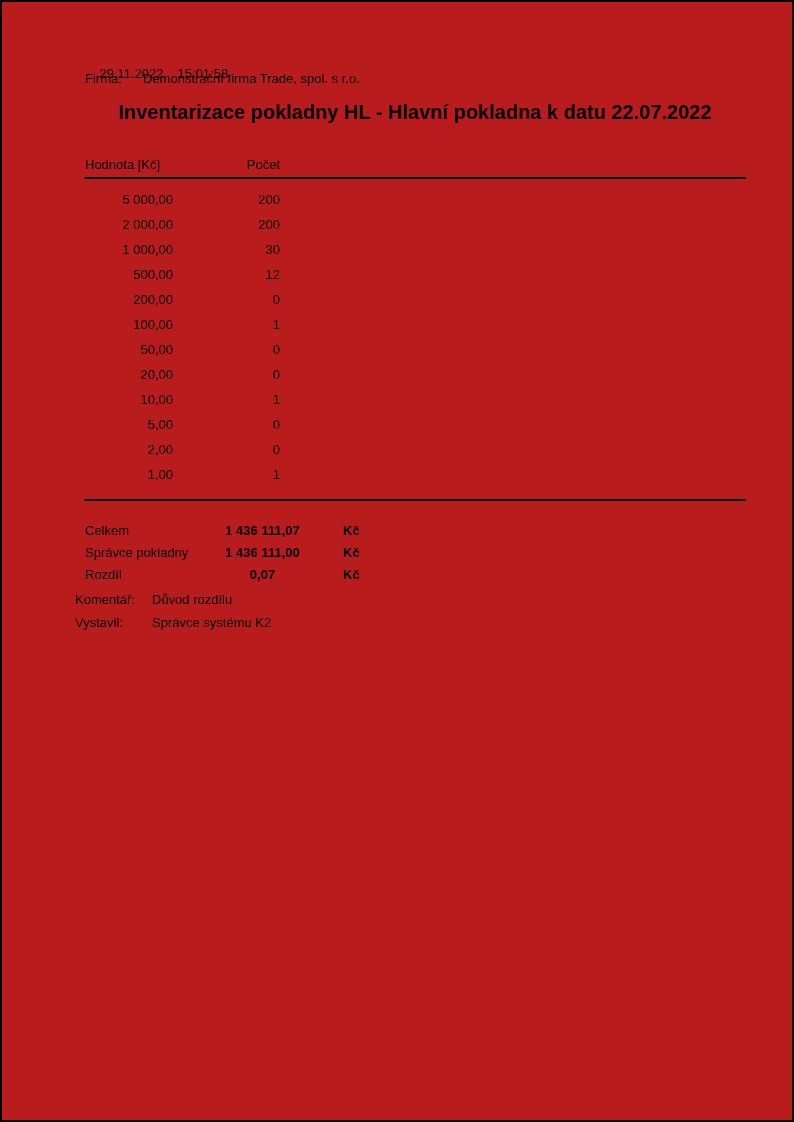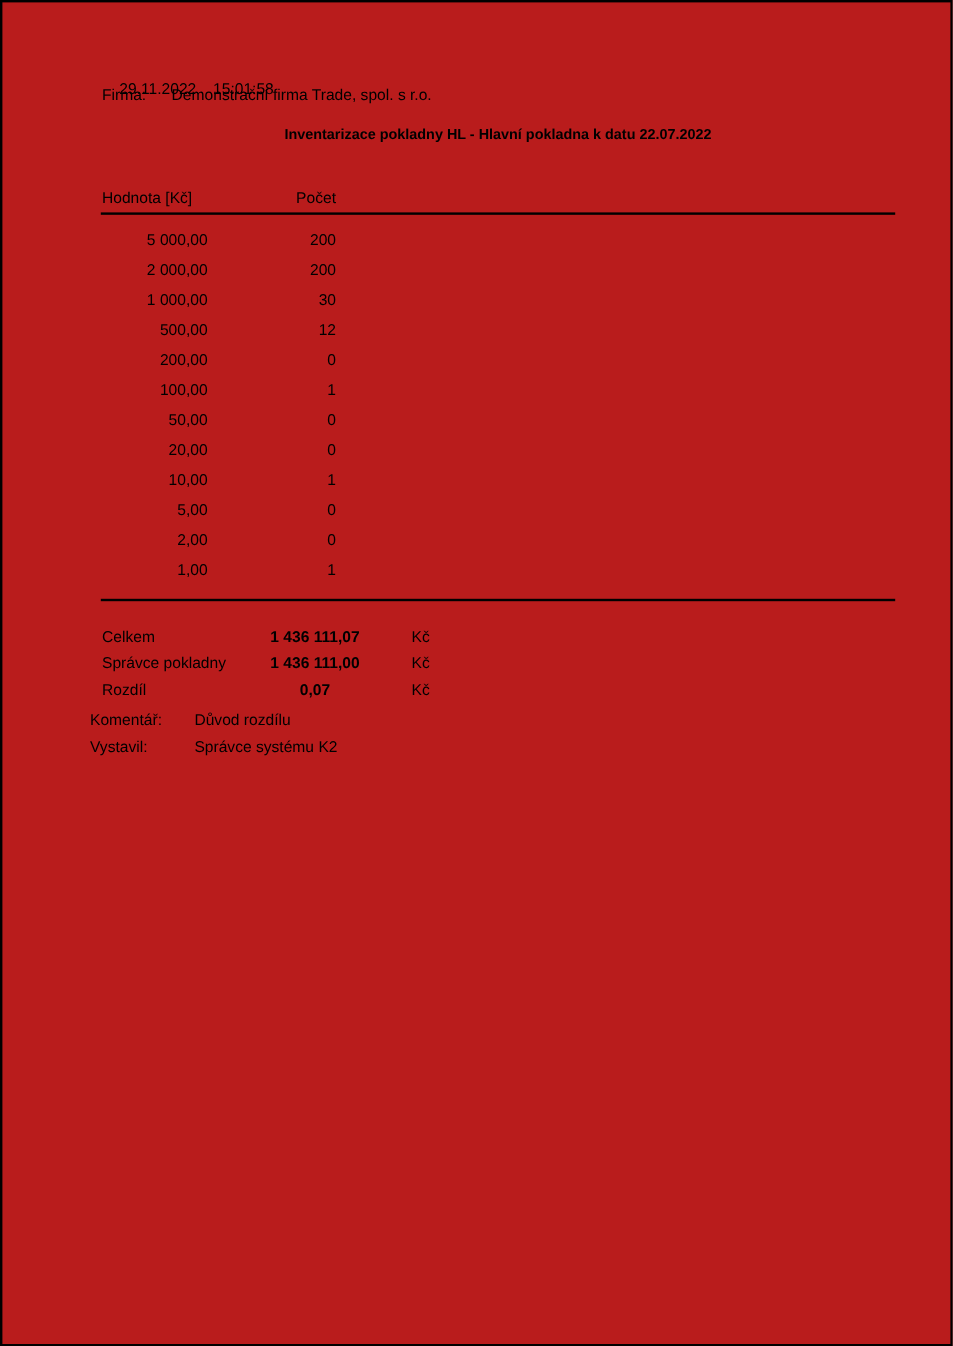--- a/index.html
+++ b/index.html
@@ -18,38 +18,38 @@
     font-size: 13px;
     line-height: 15px;
     color: #000000;
     overflow: hidden;
   }
   .abs { position: absolute; white-space: pre; }
   .meta-time { margin-left: 14px; }
   .title {
     left: 82px; top: 101px; width: 662px;
     text-align: center;
-    font-size: 12px; line-height: 19px;
+    font-size: 20px; line-height: 19px;
     font-weight: bold;
     white-space: nowrap;
   }
   .rule {
     position: absolute;
     left: 82px; width: 662px; height: 2px;
     background: #000000;
   }
   .col-value-head { left: 83px; top: 155px; }
   .col-count-head { left: 188px; top: 155px; width: 90px; text-align: right; }
   .cell-value { left: 83px; width: 88px; text-align: right; }
   .cell-count { left: 188px; width: 90px; text-align: right; }
   .sum-label  { left: 83px; font-weight: normal; }
   .sum-amount { left: 188px; width: 145px; text-align: center; font-weight: bold; }
-  .sum-cur    { left: 341px; font-weight: normal; }
+  .sum-cur    { left: 341px; font-weight: bold; }
   .foot-label { left: 73px; }
-  .foot-value { left: 150px; margin-left: 10px; }
+  .foot-value { left: 150px; }
 </style>
 </head>
 <body>
 
 <div class="page">
 
   <div class="abs" style="left:83px; top:49px;">
     <span>29.11.2022</span><span class="meta-time">15:01:58</span>
   </div>
   <div class="abs" style="left:83px; top:69px;">Firma:</div>

